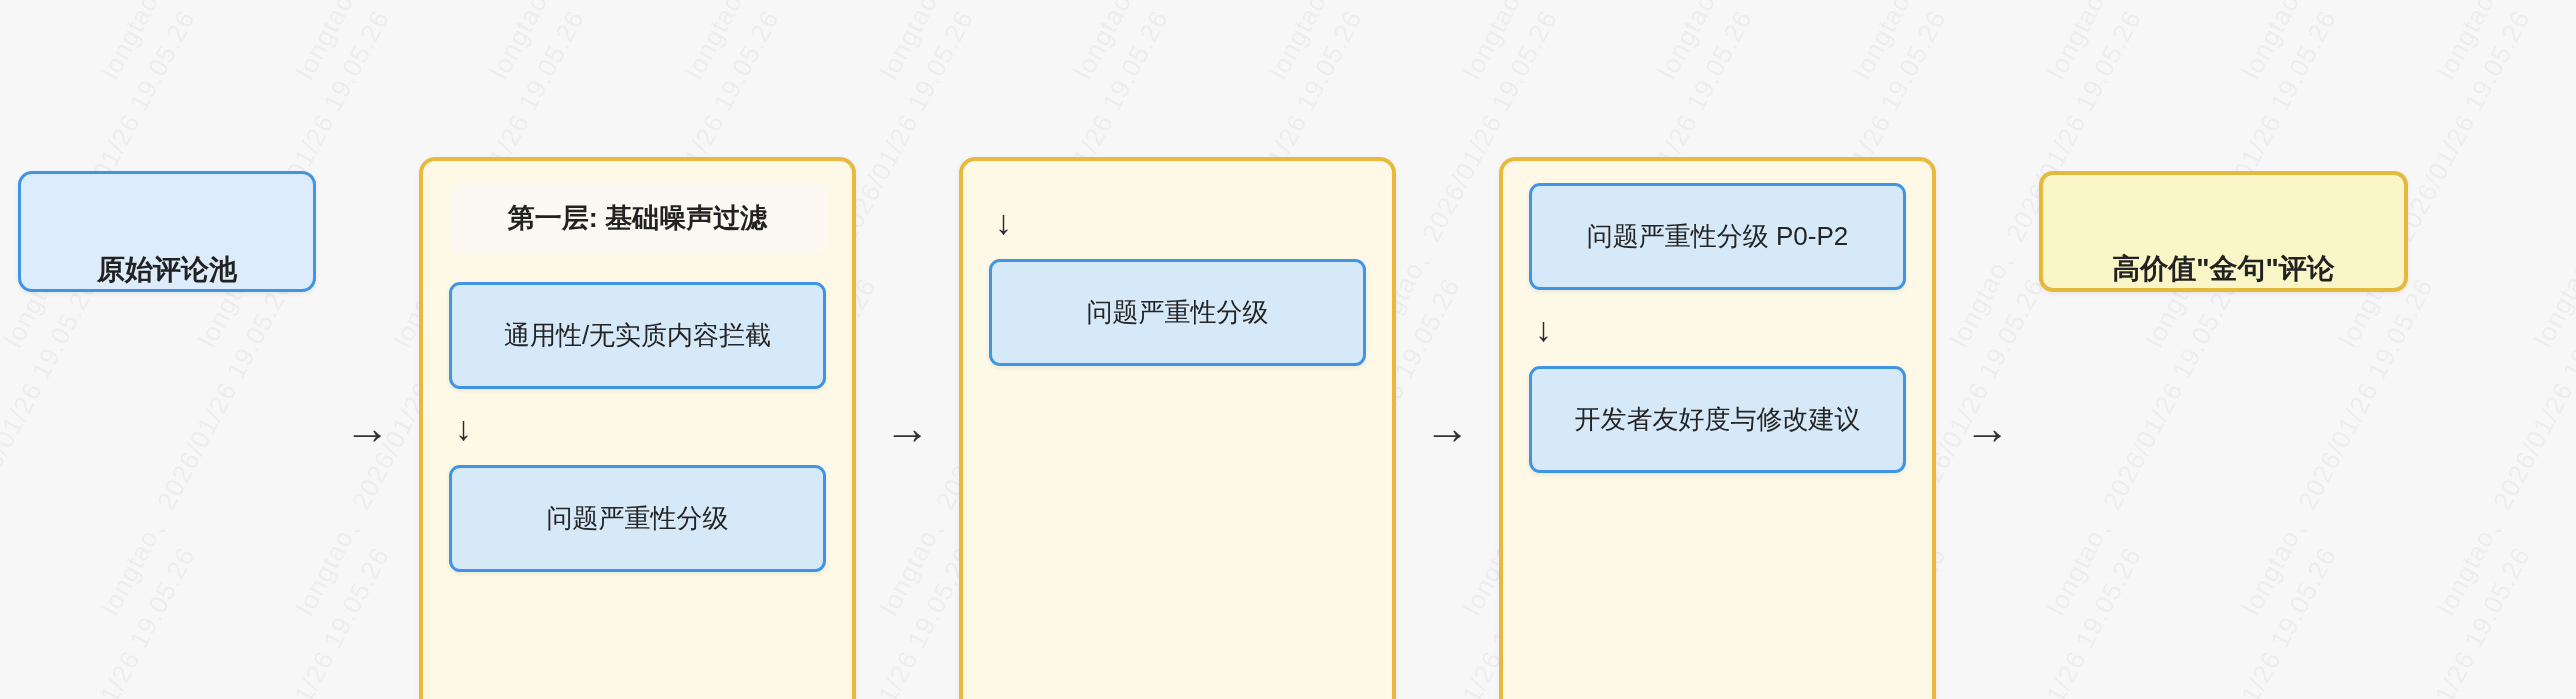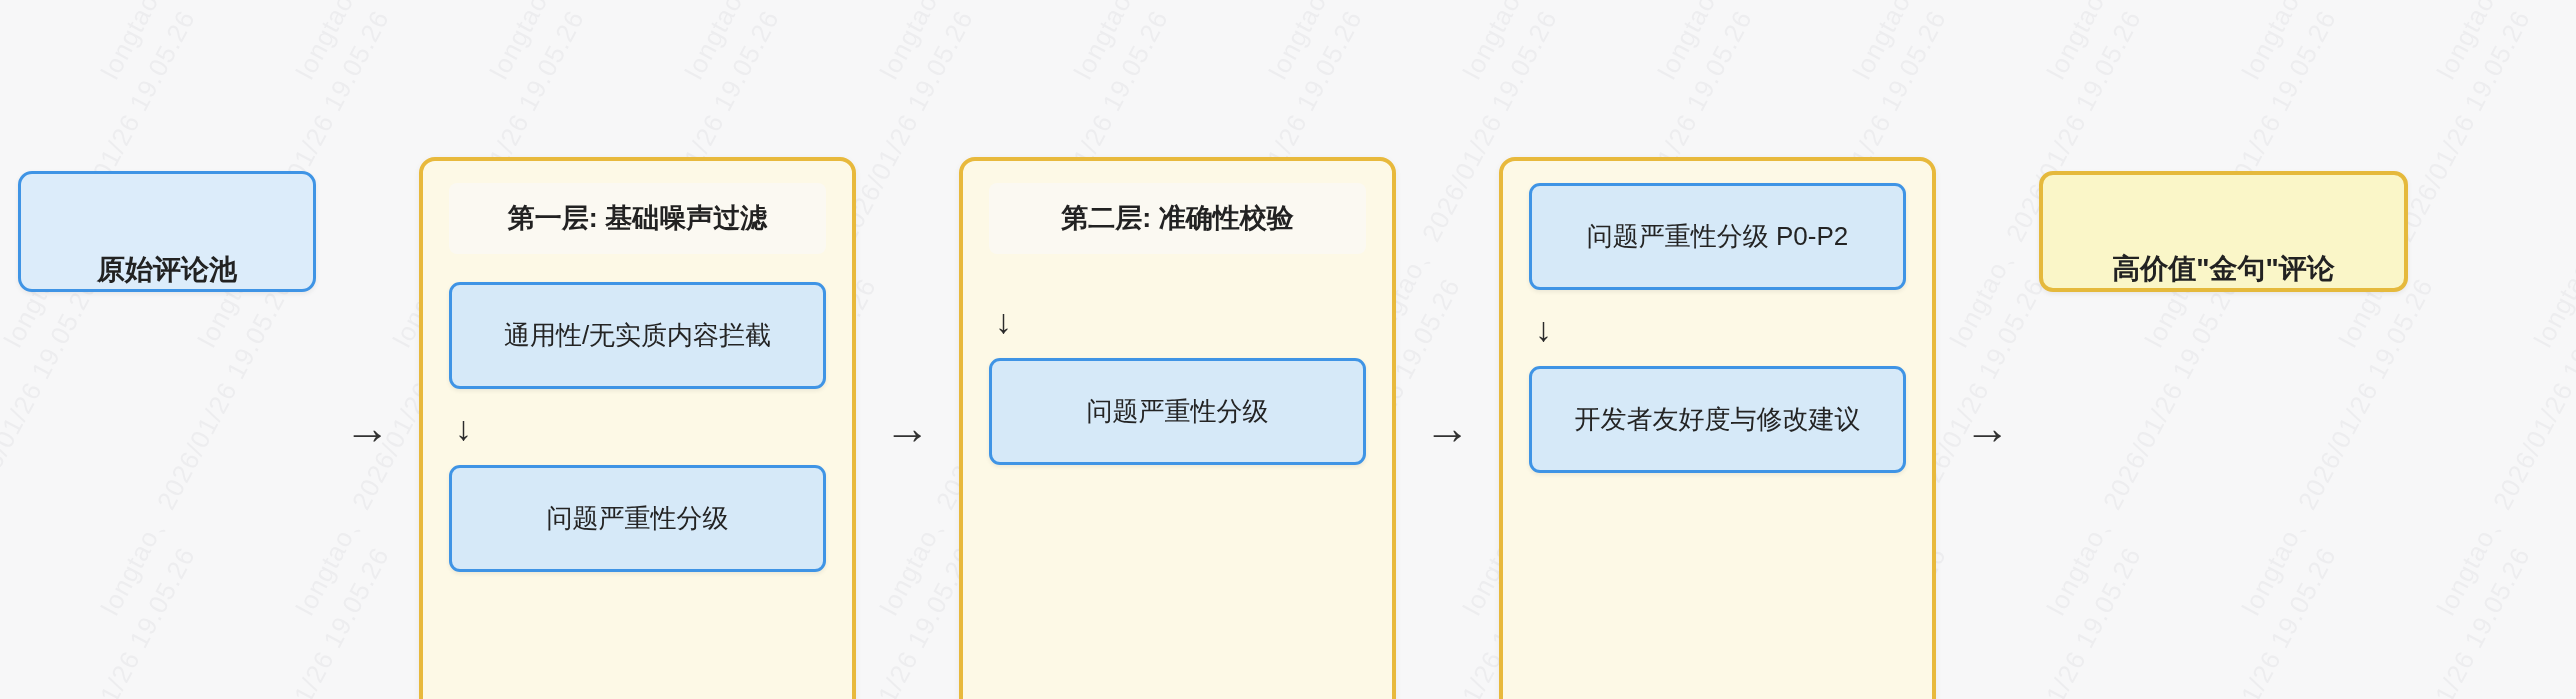--- a/index.html
+++ b/index.html
@@ -230,21 +230,20 @@
         <span>问题严重性分级</span>
       </div>
       <div class="spacer-flex"></div>
     </div>
 
     <div class="arrow">
       <span>→</span>
     </div>
 
     <div class="layer-panel">
-      <div class="layer-header">第二层: 准确性校验</div>
       <div class="down-arrow">↓</div>
       <div class="sub-box">
         <span>问题严重性分级</span>
       </div>
       <div class="spacer-flex"></div>
     </div>
 
     <div class="arrow">
       <span>→</span>
     </div>

